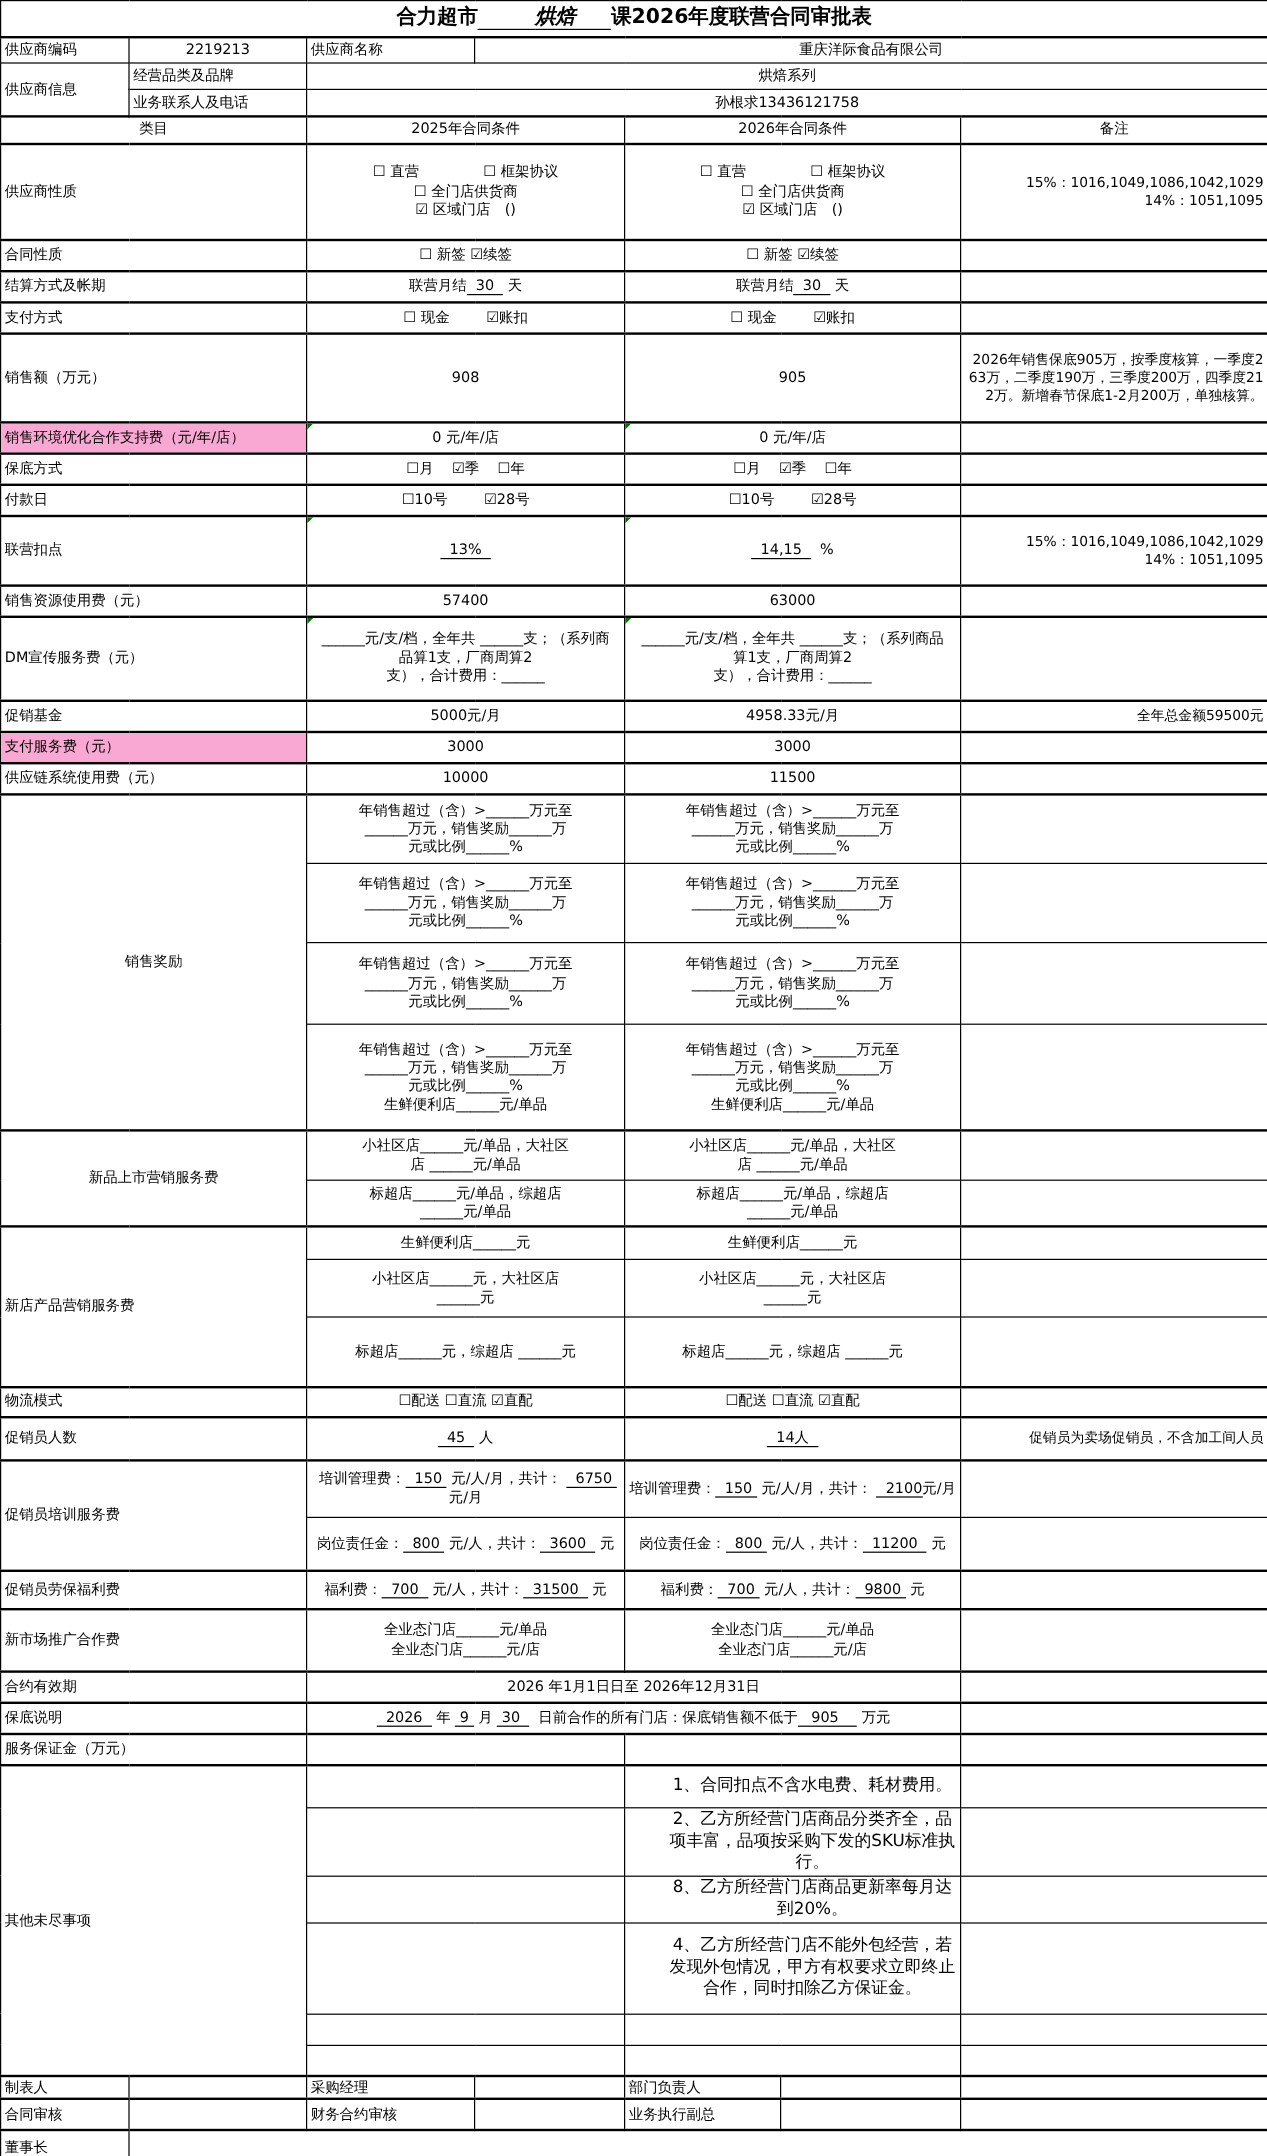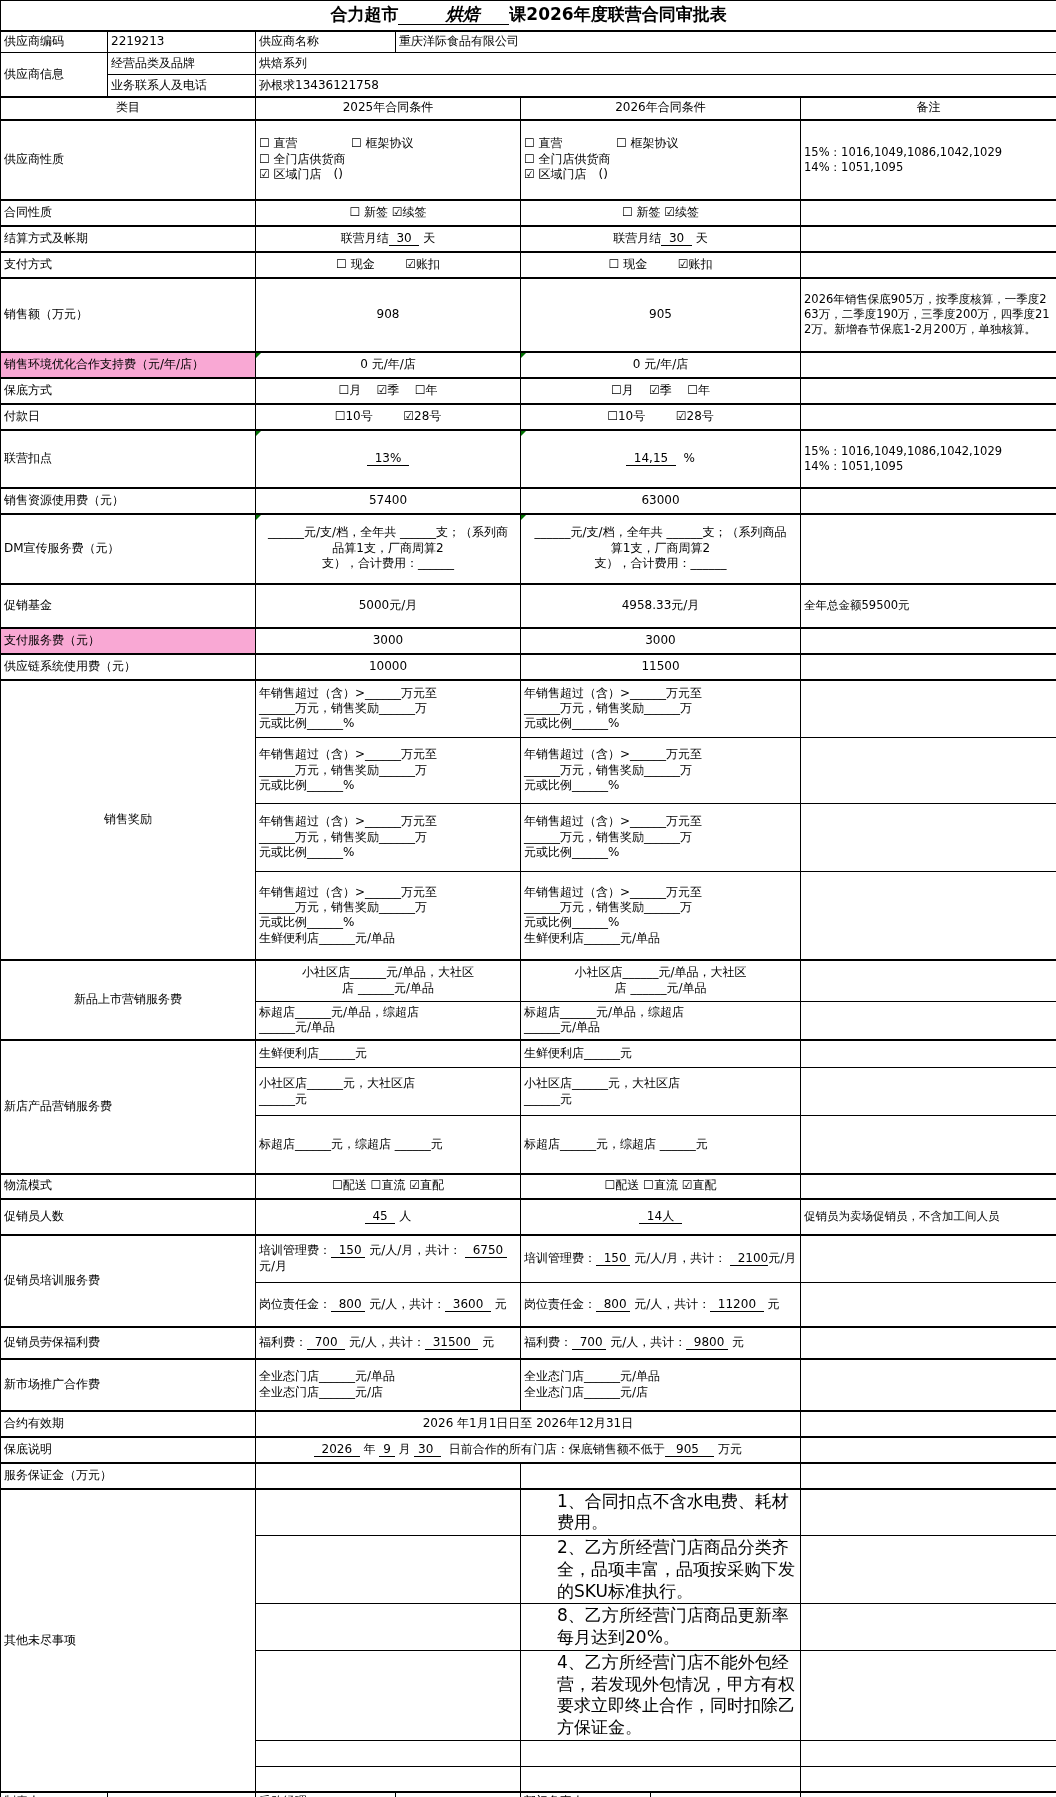--- a/index.html
+++ b/index.html
@@ -3,27 +3,27 @@
 <meta charset="utf-8">
 <style>
   html,body{margin:0;padding:0;background:#fff;}
   body{font-family:"DejaVu Sans","Liberation Sans",sans-serif;color:#000;}
   table.sheet{width:1056px;border-collapse:collapse;table-layout:fixed;font-size:12px;line-height:1.28;}
   td{border:1px solid #000;padding:1px 3px;vertical-align:middle;overflow:hidden;white-space:pre-wrap;word-break:break-all;position:relative;}
   tr.hb td{border-top-width:2px;}
   .title-cell{border:1px solid #000;border-bottom-width:2px;text-align:center;font-size:17px;font-weight:bold;padding:2px 0;}
   .lab{text-align:left;}
   .vc{text-align:center;}
-  .vl{text-align:left;}
-  .rm{text-align:left;font-size:11.5px;}
+  .vl{text-align:center;}
+  .rm{text-align:right;font-size:11.5px;}
   .hl{background:#f9a8d4;}
   .u{border-bottom:1px solid #000;}
   .ital{font-style:italic;}
   .flag{position:absolute;top:0;left:0;width:0;height:0;border-top:5px solid #007000;border-right:5px solid transparent;}
-  .small{font-size:17px;padding-left:36px;}
+  .small{font-size:14px;padding-left:36px;}
 </style>
 </head>
 <body>
 
 <table class="sheet">
 <colgroup>
   <col style="width:107px">
       <col style="width:148px">
       <col style="width:140px">
   <col style="width:125px">
@@ -140,21 +140,21 @@
   <td class="lab" colspan="2">DM宣传服务费（元）</td>
   <td class="vc" colspan="2"><i class="flag"></i><span>______元/支/档，全年共 ______支；（系列商
 品算1支，厂商周算2
 支），合计费用：______</span></td>
   <td class="vc" colspan="2"><i class="flag"></i><span>______元/支/档，全年共 ______支；（系列商品
 算1支，厂商周算2
 支），合计费用：______</span></td>
   <td class="rm"></td>
 </tr>
 
-<tr class="hb" style="height:44px">
+<tr class="hb" style="height:26px">
   <td class="lab" colspan="2">促销基金</td>
   <td class="vc" colspan="2">5000元/月</td>
   <td class="vc" colspan="2">4958.33元/月</td>
   <td class="rm">全年总金额59500元</td>
 </tr>
 
 <tr class="hb" style="height:26px">
   <td class="lab hl" colspan="2">支付服务费（元）</td>
   <td class="vc" colspan="2">3000</td>
   <td class="vc" colspan="2">3000</td>

